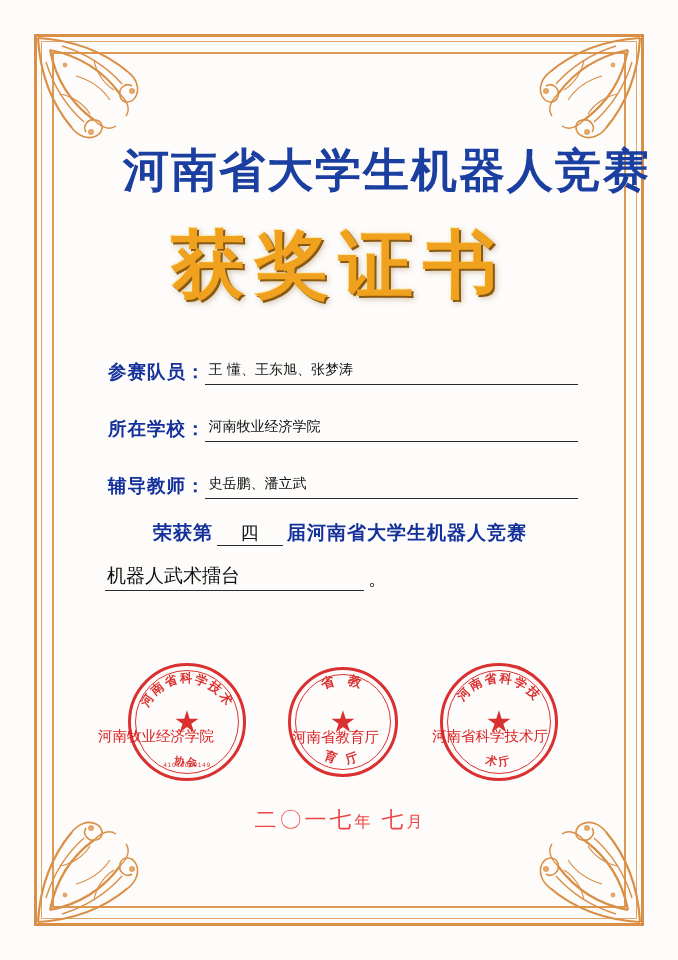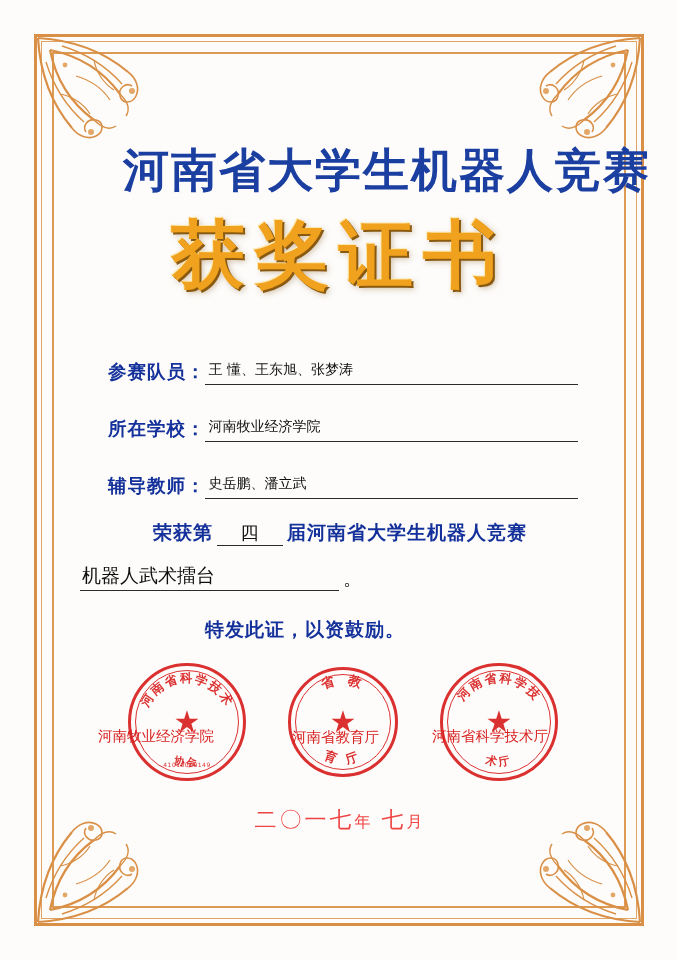--- a/index.html
+++ b/index.html
@@ -74,21 +74,21 @@
     font-family: "DejaVu Sans", sans-serif;
     font-weight: bold;
     font-size: 46px;
     letter-spacing: 2px;
     color: #1b3fa0;
     white-space: nowrap;
     padding-left: 48px;
   }
   .title-award {
     position: absolute;
-    top: 206px;
+    top: 216px;
     left: 0;
     width: 100%;
     text-align: center;
     font-family: "DejaVu Sans", sans-serif;
     font-weight: bold;
     font-size: 74px;
     letter-spacing: 10px;
     color: #f0a11e;
     text-shadow:
       2px 2px 0 #8a5a10,
@@ -165,20 +165,21 @@
     line-height: 24px;
   }
   .award-line2 {
     display: flex;
     align-items: flex-end;
     margin-top: 16px;
     font-family: "DejaVu Serif", serif;
     font-size: 19px;
     color: #101010;
     white-space: nowrap;
+    margin-left: 25px;
   }
   .award-line2 .event {
     border-bottom: 1.3px solid #2a2a2a;
     padding: 0 2px 2px 2px;
     min-width: 255px;
     line-height: 26px;
   }
   .award-line2 .prize {
     border-bottom: 1.3px solid #2a2a2a;
     padding: 0 2px 2px 2px;
@@ -414,21 +415,20 @@
   <div class="award-block">
     <div class="award-line1">
       <span>荣获第</span>
       <span class="blank">四</span>
       <span>届河南省大学生机器人竞赛</span>
     </div>
     <div class="award-line2">
       <span class="event">机器人武术擂台</span>
       <span class="period">。</span>
     </div>
-    <div class="award-line3">特发此证，以资鼓励。</div>
   </div>
 
   <div class="seals">
 
     <div class="seal seal-1">
       <div class="seal-inner"></div>
       <div class="seal-arc">
         <svg viewBox="0 0 118 118" xmlns="http://www.w3.org/2000/svg">
           <defs>
             <path id="arcTop1" d="M 14 62 A 45 45 0 0 1 104 62"></path>

